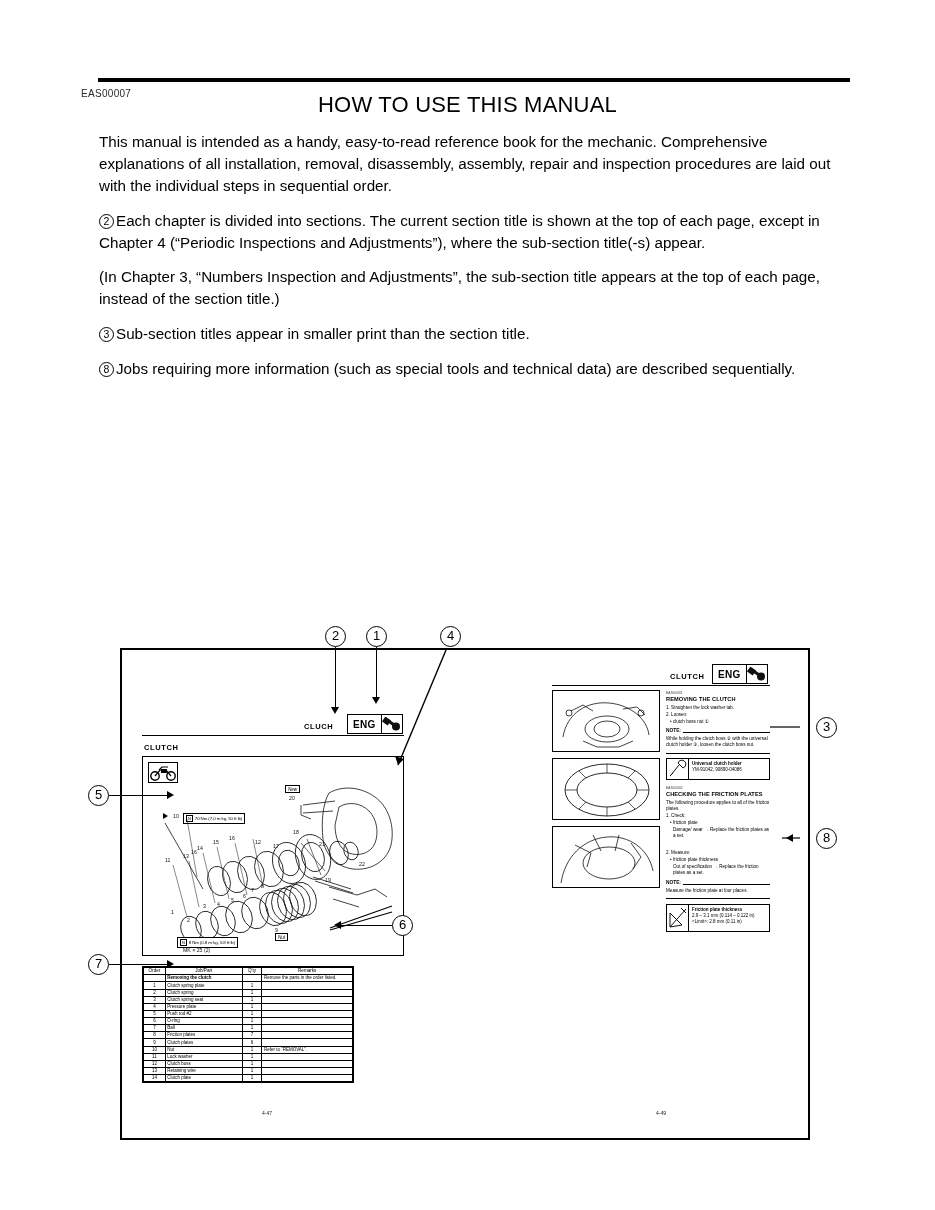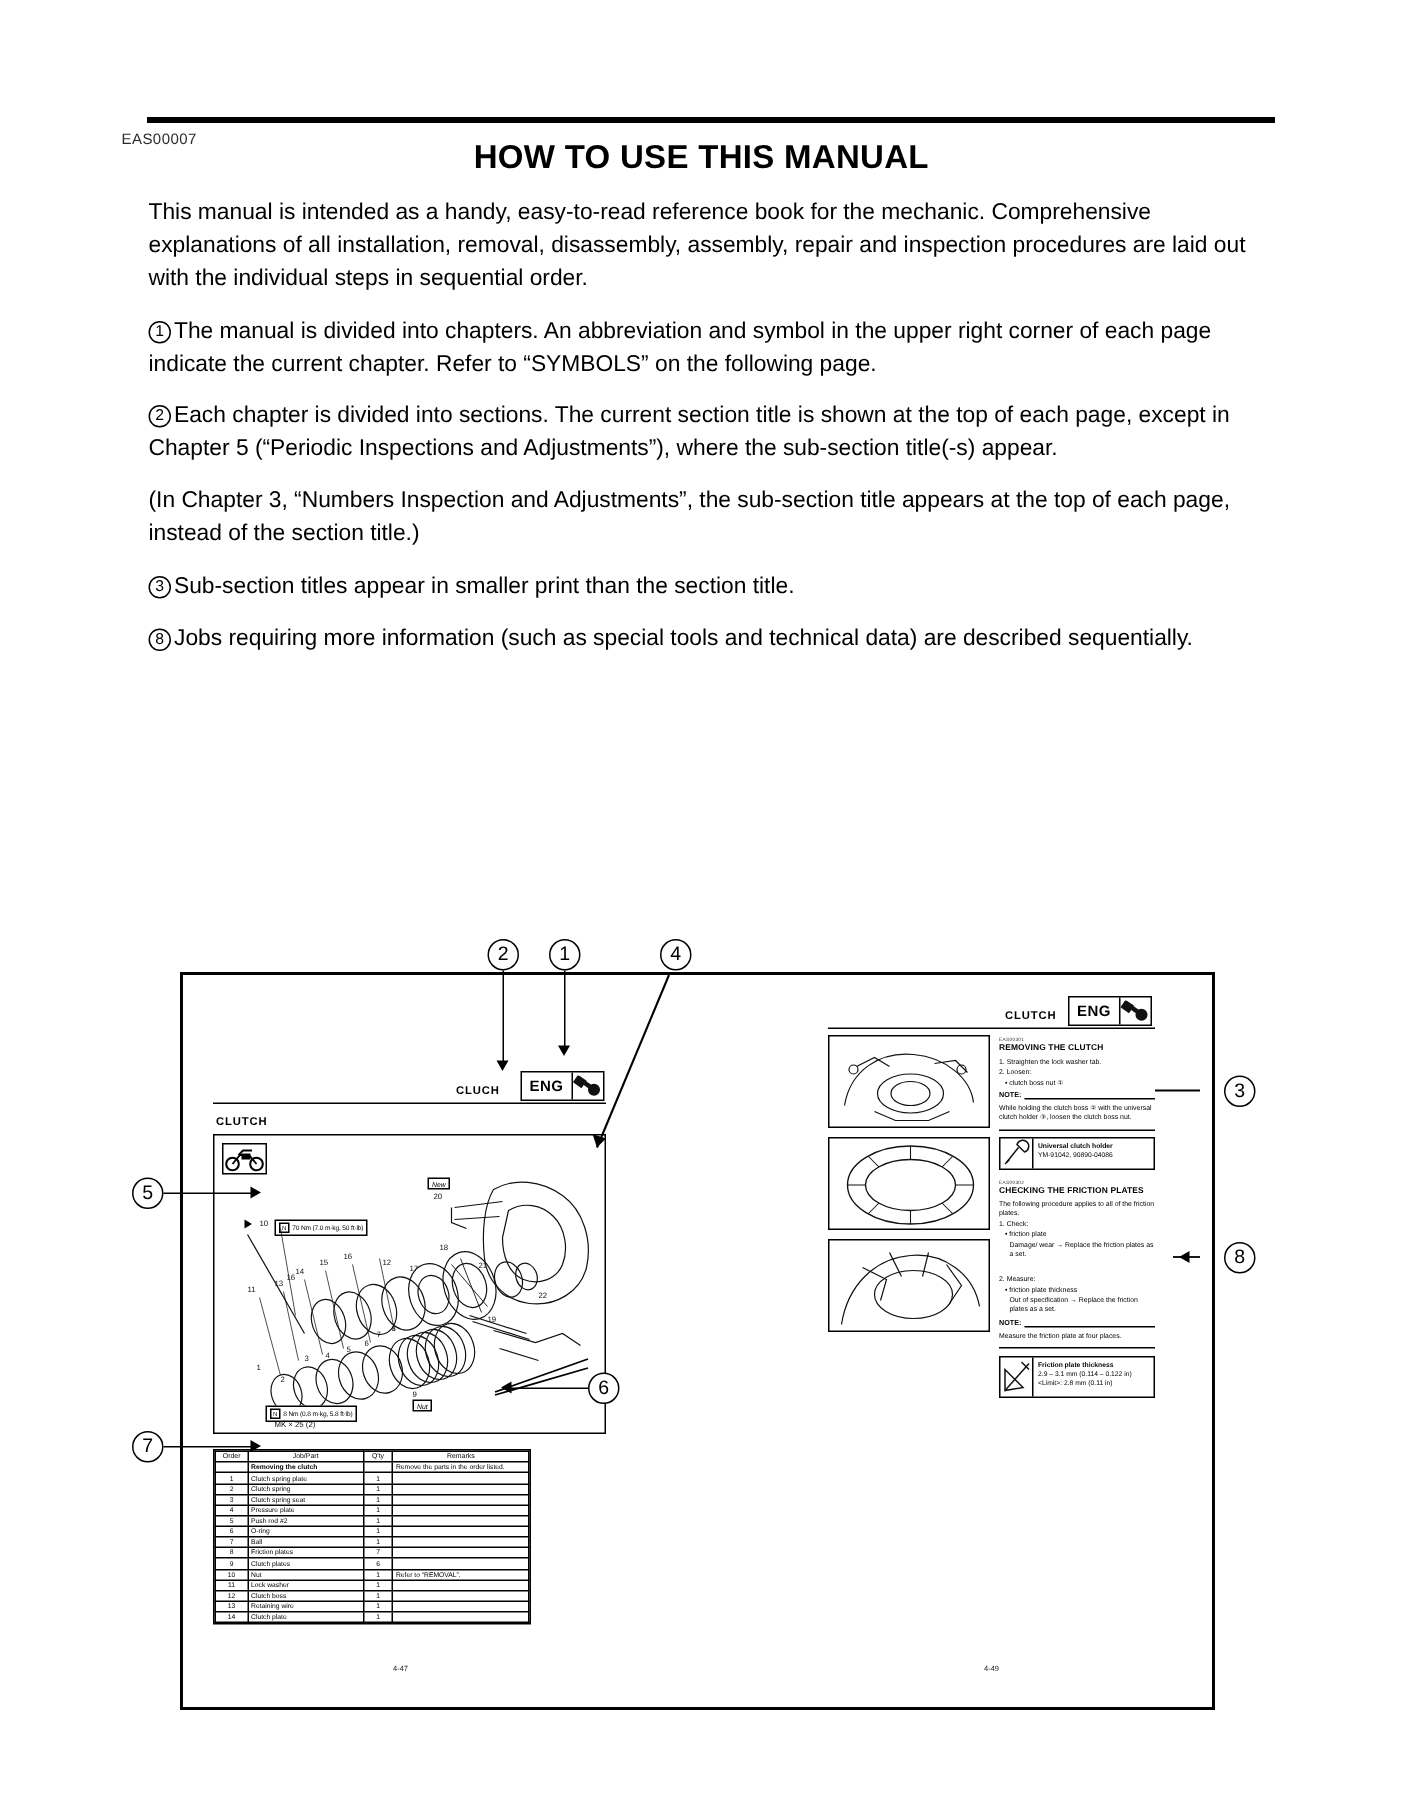--- a/index.html
+++ b/index.html
@@ -35,21 +35,21 @@
     letter-spacing: 0.3px;
     color: #2a2a2a;
   }
 
   .page-title {
     position: absolute;
     left: 0; top: 92px;
     width: 935px;
     text-align: center;
     font-size: 22px;
-    font-weight: bold;
+    font-weight: normal;
     letter-spacing: 0.2px;
   }
 
   
   .body-copy {
     position: absolute;
     left: 99px; top: 131px;
     width: 752px;
   }
   .para {
@@ -273,26 +273,23 @@
   <div class="doc-code">EAS00007</div>
 
   <div class="page-title">HOW TO USE THIS MANUAL</div>
 
   <div class="body-copy">
 
     <p class="para">
       <span>This manual is intended as a handy, easy-to-read reference book for the mechanic. Comprehensive explanations of all installation, removal, disassembly, assembly, repair and inspection procedures are laid out with the individual steps in sequential order.</span>
     </p>
 
+
     <p class="para">
-      <span class="cnum">1</span><span>The manual is divided into chapters. An abbreviation and symbol in the upper right corner of each page indicate the current chapter. Refer to “SYMBOLS” on the following page.</span>
-    </p>
-
-    <p class="para">
-      <span class="cnum">2</span><span>Each chapter is divided into sections. The current section title is shown at the top of each page, except in Chapter 5 (“Periodic Inspections and Adjustments”), where the sub-section title(-s) appear.</span>
+      <span class="cnum">2</span><span>Each chapter is divided into sections. The current section title is shown at the top of each page, except in Chapter 4 (“Periodic Inspections and Adjustments”), where the sub-section title(-s) appear.</span>
     </p>
 
     <p class="para">
       <span>(In Chapter 3, “Numbers Inspection and Adjustments”, the sub-section title appears at the top of each page, instead of the section title.)</span>
     </p>
 
     <p class="para">
       <span class="cnum">3</span><span>Sub-section titles appear in smaller print than the section title.</span>
     </p>
 

